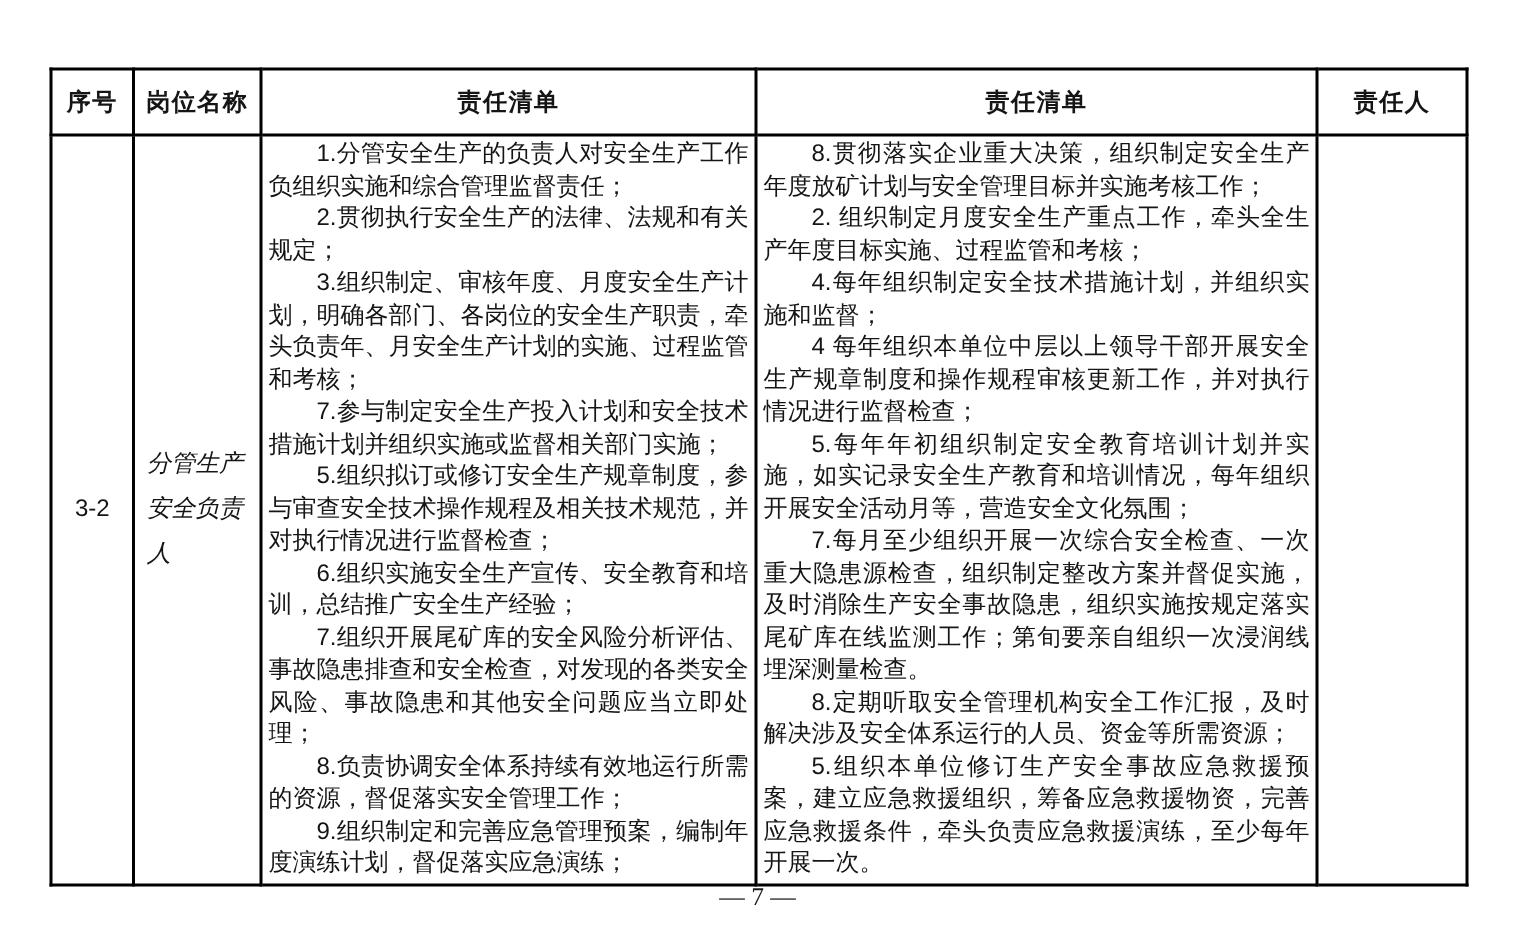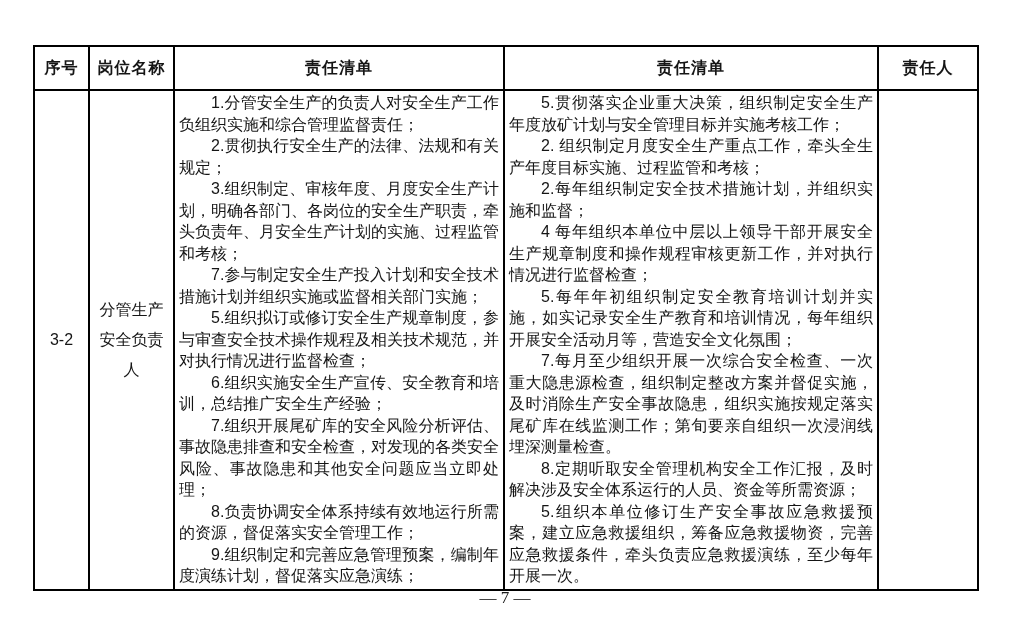--- a/index.html
+++ b/index.html
@@ -37,24 +37,24 @@
     vertical-align: middle;
     padding: 2px;
     letter-spacing: 1px;
   }
   .cell-center {
     text-align: center;
     vertical-align: middle;
     padding: 12px;
   }
   .cell-position {
-    text-align: center;
     vertical-align: middle;
     padding: 2px 8px;
     line-height: 30px;
+    font-style: italic;
   }
   .cell-list {
     vertical-align: top;
     padding: 1px 4px 2px 4px;
   }
   .cell-list p {
     margin: 0;
     text-indent: 2em;
     line-height: 21.5px;
     text-align: justify;
@@ -102,23 +102,23 @@
             <p>7.参与制定安全生产投入计划和安全技术措施计划并组织实施或监督相关部门实施；</p>
             <p>5.组织拟订或修订安全生产规章制度，参与审查安全技术操作规程及相关技术规范，并对执行情况进行监督检查；</p>
             <p>6.组织实施安全生产宣传、安全教育和培训，总结推广安全生产经验；</p>
             <p>7.组织开展尾矿库的安全风险分析评估、事故隐患排查和安全检查，对发现的各类安全风险、事故隐患和其他安全问题应当立即处理；</p>
             <p>8.负责协调安全体系持续有效地运行所需的资源，督促落实安全管理工作；</p>
             <p>9.组织制定和完善应急管理预案，编制年度演练计划，督促落实应急演练；</p>
           </div>
       </td>
       <td class="cell-list">
         <div>
-            <p>5.贯彻落实企业重大决策，组织制定安全生产年度放矿计划与安全管理目标并实施考核工作；</p>
+            <p>8.贯彻落实企业重大决策，组织制定安全生产年度放矿计划与安全管理目标并实施考核工作；</p>
             <p>2. 组织制定月度安全生产重点工作，牵头全生产年度目标实施、过程监管和考核；</p>
-            <p>2.每年组织制定安全技术措施计划，并组织实施和监督；</p>
+            <p>4.每年组织制定安全技术措施计划，并组织实施和监督；</p>
             <p>4 每年组织本单位中层以上领导干部开展安全生产规章制度和操作规程审核更新工作，并对执行情况进行监督检查；</p>
             <p>5.每年年初组织制定安全教育培训计划并实施，如实记录安全生产教育和培训情况，每年组织开展安全活动月等，营造安全文化氛围；</p>
             <p>7.每月至少组织开展一次综合安全检查、一次重大隐患源检查，组织制定整改方案并督促实施，及时消除生产安全事故隐患，组织实施按规定落实尾矿库在线监测工作；第旬要亲自组织一次浸润线埋深测量检查。</p>
             <p>8.定期听取安全管理机构安全工作汇报，及时解决涉及安全体系运行的人员、资金等所需资源；</p>
             <p>5.组织本单位修订生产安全事故应急救援预案，建立应急救援组织，筹备应急救援物资，完善应急救援条件，牵头负责应急救援演练，至少每年开展一次。</p>
           </div>
       </td>
       <td class="cell-center"></td>
     </tr>
   </tbody>

